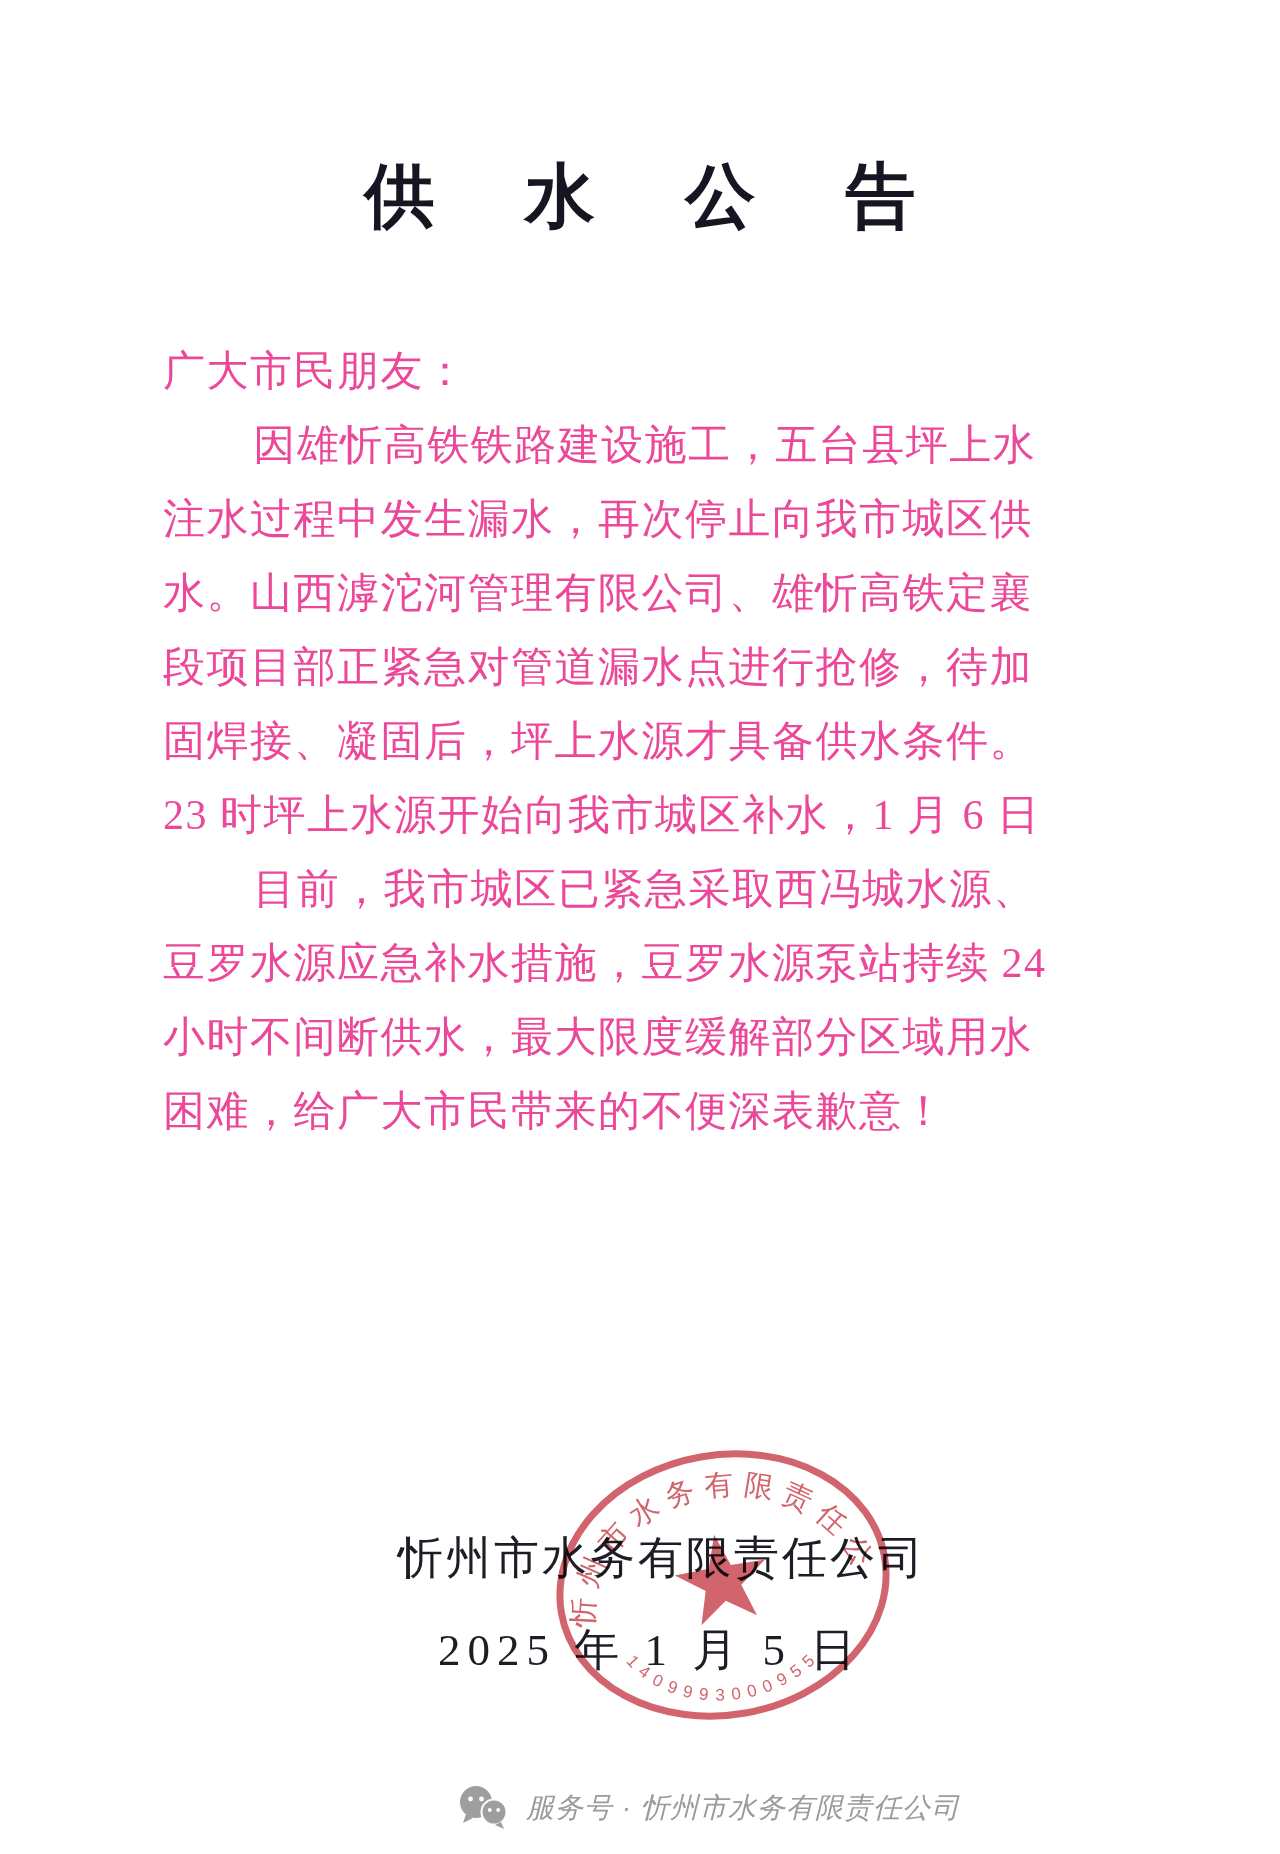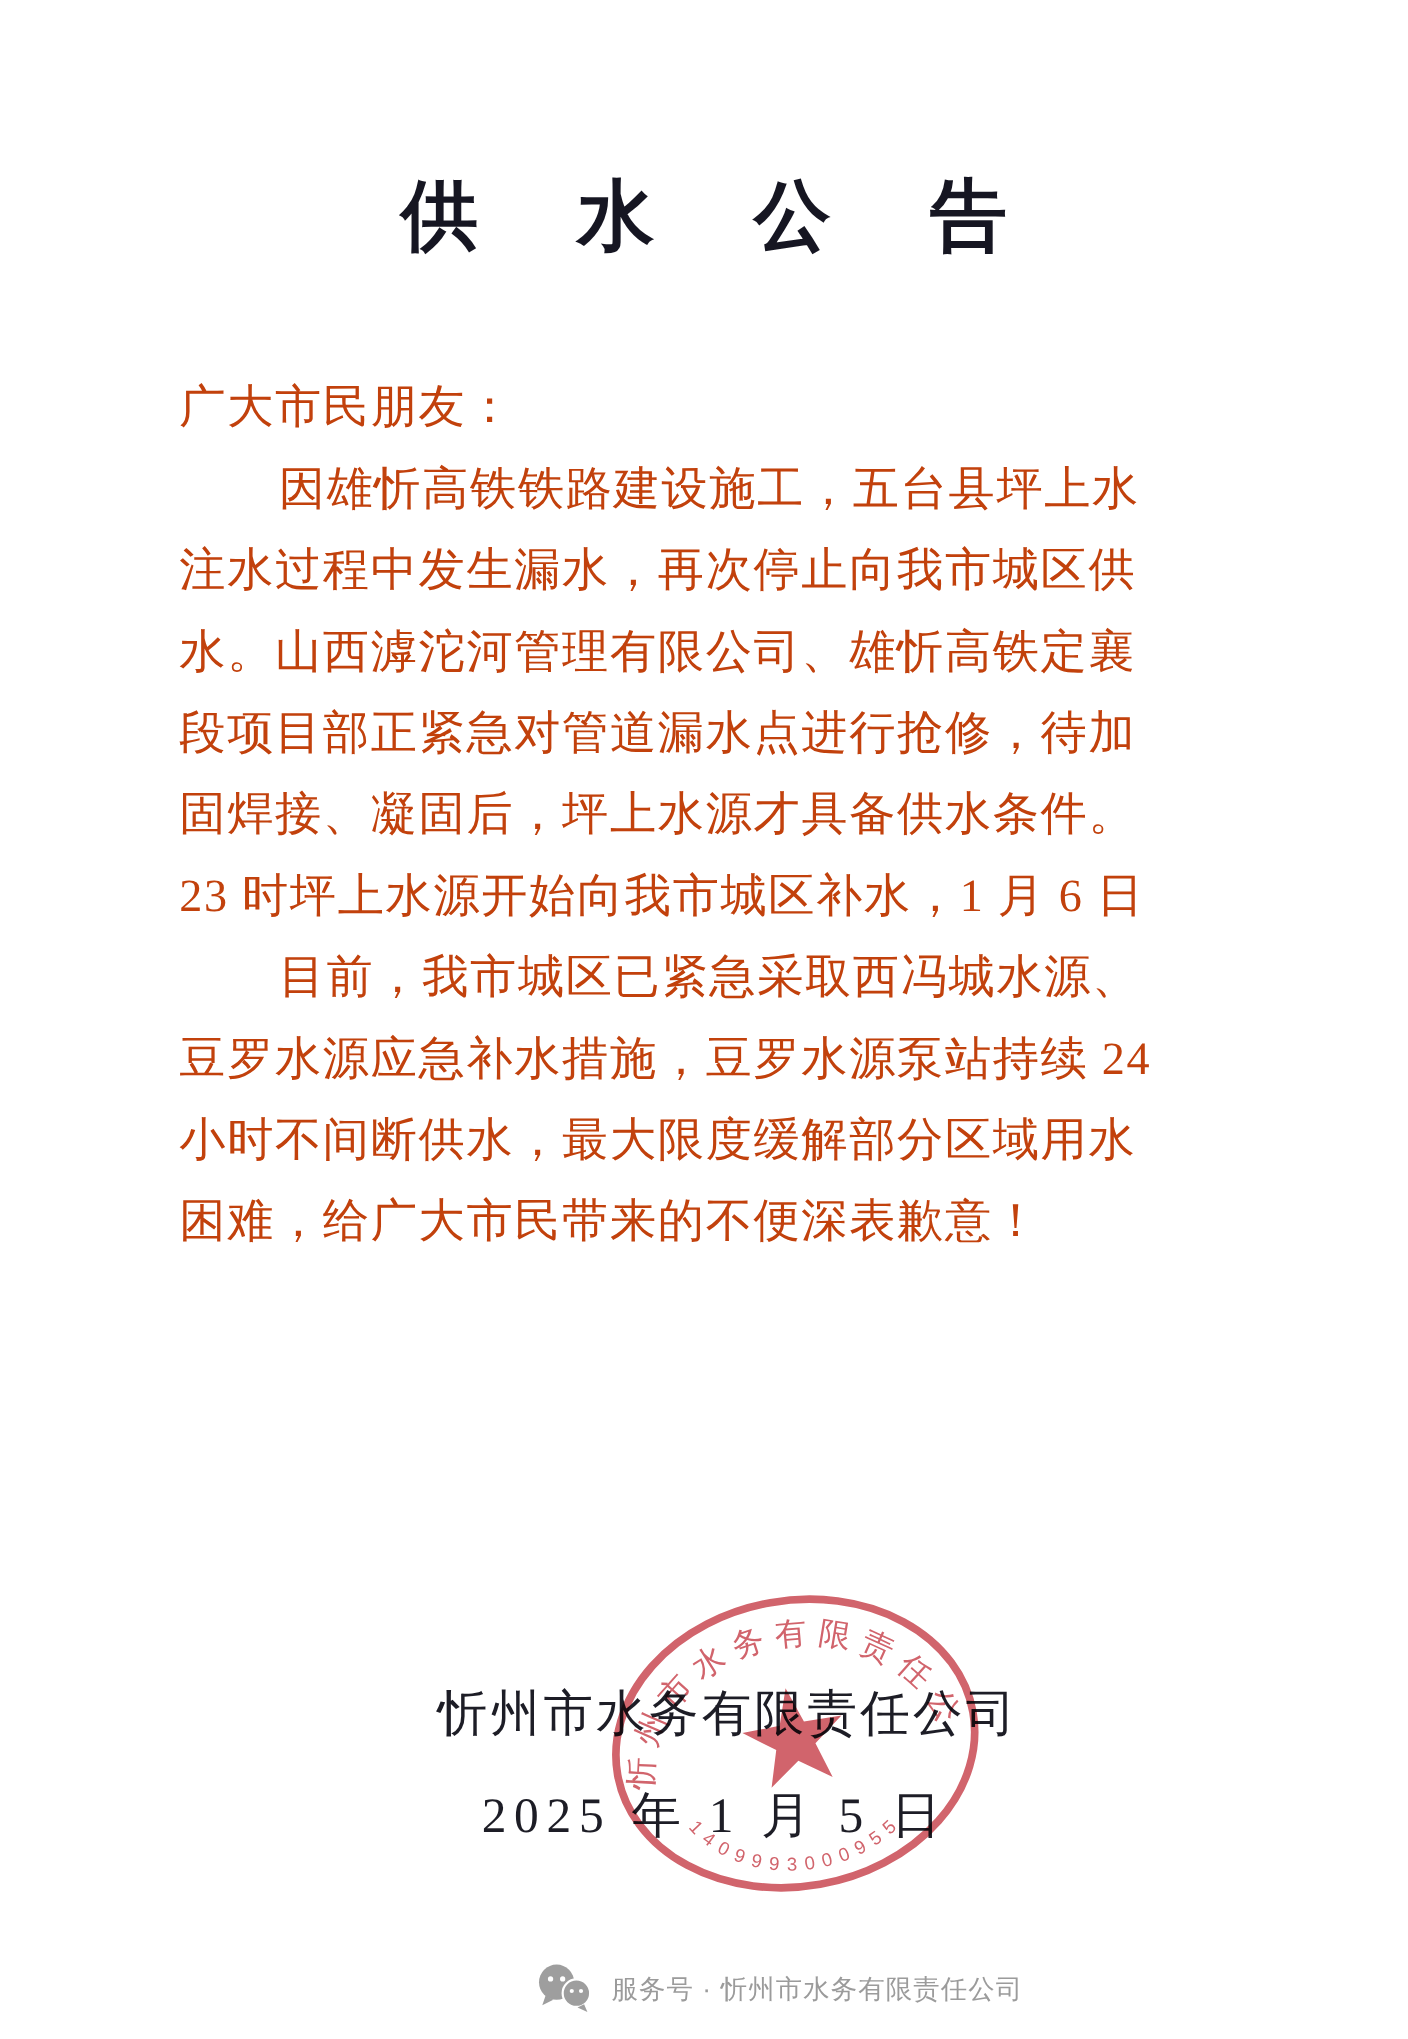--- a/index.html
+++ b/index.html
@@ -12,21 +12,21 @@
   }
   .doc-title {
     position:absolute; top:150px; left:0; width:100%;
     text-align:center;
     font-size:70px; font-weight:bold;
     letter-spacing:0.52em; text-indent:0.52em;
     color:#161622;
   }
   .body-block {
     position:absolute; top:334px; left:163px; width:816px;
-    font-size:42px; color:#c2410c;
+    font-size:42px; color:#ec4899;
     letter-spacing:1.5px;
   }
   .body-line { height:74px; line-height:74px; white-space:nowrap; }
   .para .body-line:first-child { text-indent:2.15em; }
   .signature { position:absolute; left:0; width:100%; text-align:center; color:#1d1d26; }
   .sig-company { top:1528px; font-size:45px; letter-spacing:3px; transform:translateX(22px); position:absolute; width:100%; }
   .sig-date { top:1620px; font-size:45px; letter-spacing:7px; transform:translateX(10px); position:absolute; width:100%; }
   .seal {
     position:absolute; left:550px; top:1448px; width:346px; height:274px;
     transform:rotate(-10deg);
@@ -35,21 +35,21 @@
     pointer-events:none;
   }
   .footer-bar {
     position:absolute; top:1784px; left:0; width:100%;
     display:flex; align-items:center; justify-content:center;
     transform:translateX(68px);
     gap:14px;
     font-family:"Liberation Sans", sans-serif;
     color:#9b9b9b;
   }
-  .footer-text { font-size:24px; letter-spacing:1px; white-space:nowrap; }
+  .footer-text { font-size:28px; letter-spacing:1px; white-space:nowrap;font-style:italic; }
   .wechat-icon { width:56px; height:48px; flex:0 0 auto; }
 </style>
 </head>
 <body>
 
 <div class="page">
 
   <div class="doc-title">供 水 公 告</div>
 
   <div class="body-block">

